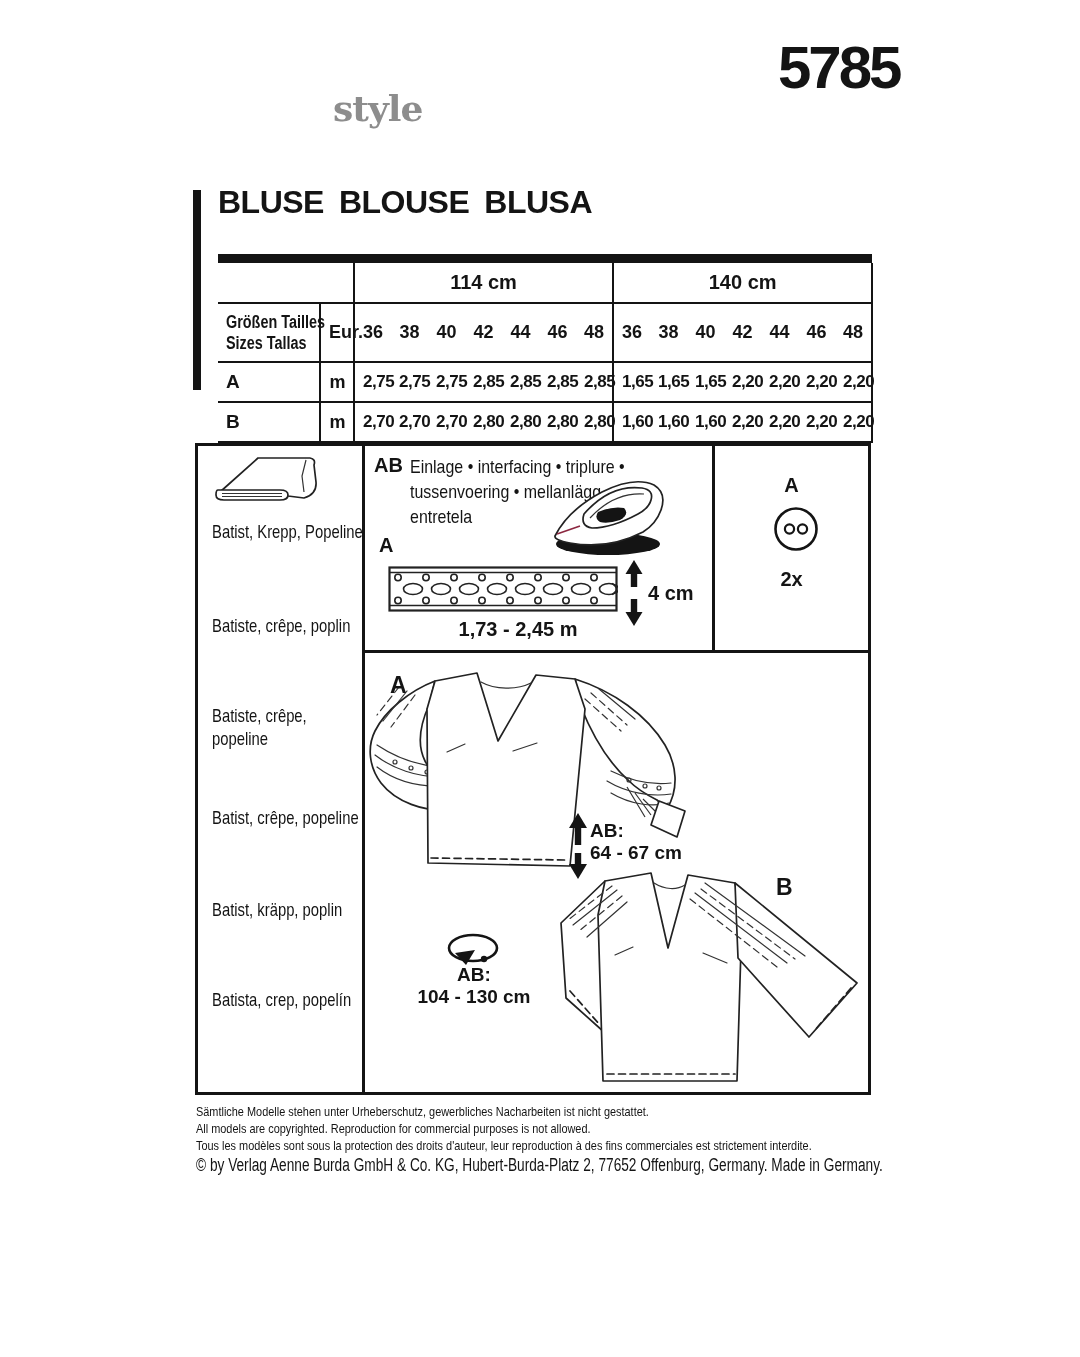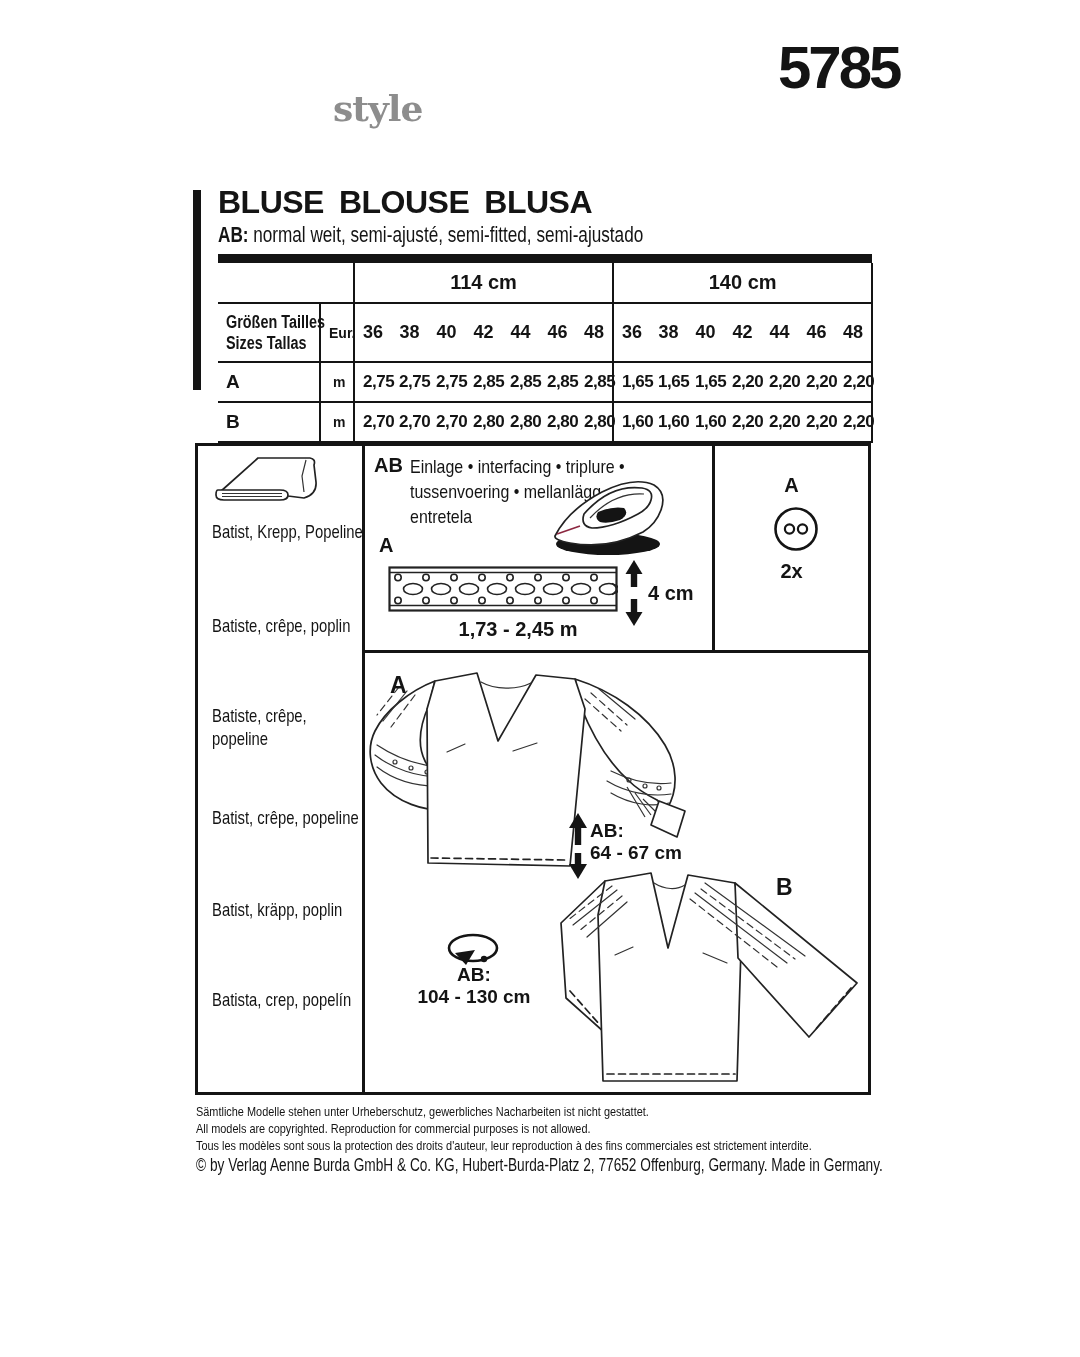--- a/index.html
+++ b/index.html
@@ -26,21 +26,21 @@
   table.sizes{border-collapse:collapse;table-layout:fixed;width:654px;}
   table.sizes td,table.sizes th{padding:8px;margin:0;font-weight:bold;vertical-align:middle;
       border-bottom:2.5px solid #141414;white-space:nowrap;overflow:visible;}
   table.sizes .vl{border-left:2.5px solid #141414;}
   table.sizes .vr{border-right:2.5px solid #141414;border-radius:6px;}
   .r1{height:23px;font-size:20px;text-align:center;}
   .r2{height:47px;font-size:18px;text-align:center;}
   .rb{height:38px;font-size:17px;text-align:center;letter-spacing:-0.5px;}
   .corner{text-align:left;padding-left:6px;font-size:18px;line-height:1.15;}
   .lblcell{text-align:left !important;padding-left:8px;font-size:19px;}
-  .unitcell{text-align:right !important;padding-right:3px;font-size:14px;}
+  .unitcell{text-align:right !important;padding-right:3px;font-size:18px;}
 
   
   .mainbox{border:3px solid #141414;}
   .divider{background:#141414;}
   .fabric-item{font-size:19px;line-height:23px;}
   .fabric-item span{display:block;}
   .note{font-size:19px;font-weight:bold;line-height:1.15;}
   .small-caption{font-size:20px;font-weight:bold;}
 
   
@@ -57,23 +57,20 @@
 
 <div id="sheet">
 
   <div class="abs logo-sub" style="left:333px;top:90px;">style</div>
 
   <div class="abs pattern-no" style="left:778px;top:38px;">5785</div>
 
   <div class="abs title-bar" style="left:193px;top:190px;width:8px;height:200px;"></div>
   <div class="abs title" style="left:218px;top:186px;">
     <h1><span>BLUSE</span><span>BLOUSE</span><span>BLUSA</span></h1>
-    <div class="subtitle">
-      <span class="cx" style="transform:scaleX(0.78);"><span class="pfx">AB:</span><span>normal weit, semi-ajusté, semi-fitted, semi-ajustado</span></span>
-    </div>
   </div>
 
   <div class="abs topbar" style="left:218px;top:254px;width:654px;height:9px;"></div>
   <div class="abs" style="left:218px;top:263px;">
     <table class="sizes">
       <colgroup>
         <col style="width:102px">
           <col style="width:34px">
         <col style="width:37px">
           <col style="width:37px">
@@ -247,21 +244,21 @@
     <div class="abs note" style="left:450px;top:136px;font-size:20px;">4 cm</div>
 
     <div class="abs small-caption" style="left:517px;top:28px;width:153px;text-align:center;">A</div>
     <div class="abs" style="left:574px;top:59px;">
       <svg width="48" height="48" viewBox="0 0 48 48">
         <circle cx="24" cy="24" r="20.5" fill="#fff" stroke="#141414" stroke-width="2.6"></circle>
         <circle cx="17.5" cy="24" r="4.6" fill="none" stroke="#141414" stroke-width="2.2"></circle>
         <circle cx="30.5" cy="24" r="4.6" fill="none" stroke="#141414" stroke-width="2.2"></circle>
       </svg>
     </div>
-    <div class="abs small-caption" style="left:517px;top:114px;width:153px;text-align:center;">2x</div>
+    <div class="abs small-caption" style="left:517px;top:122px;width:153px;text-align:center;">2x</div>
 
     <div class="abs" style="left:167px;top:207px;">
       <svg width="503" height="439" viewBox="0 0 503 439">
 
         <g>
 
           <path class="fw" d="M70,28 C44,38 20,58 10,78 C2,94 4,114 16,130 C30,148 58,160 90,157 L96,142 C82,136 68,124 60,108 C52,92 55,72 64,52 Z"></path>
           <path class="ln thin dash" d="M34,34 L12,62"></path>
           <path class="ln thin" d="M42,38 L18,68"></path>
           <path class="ln thin dash" d="M50,42 L26,74"></path>

